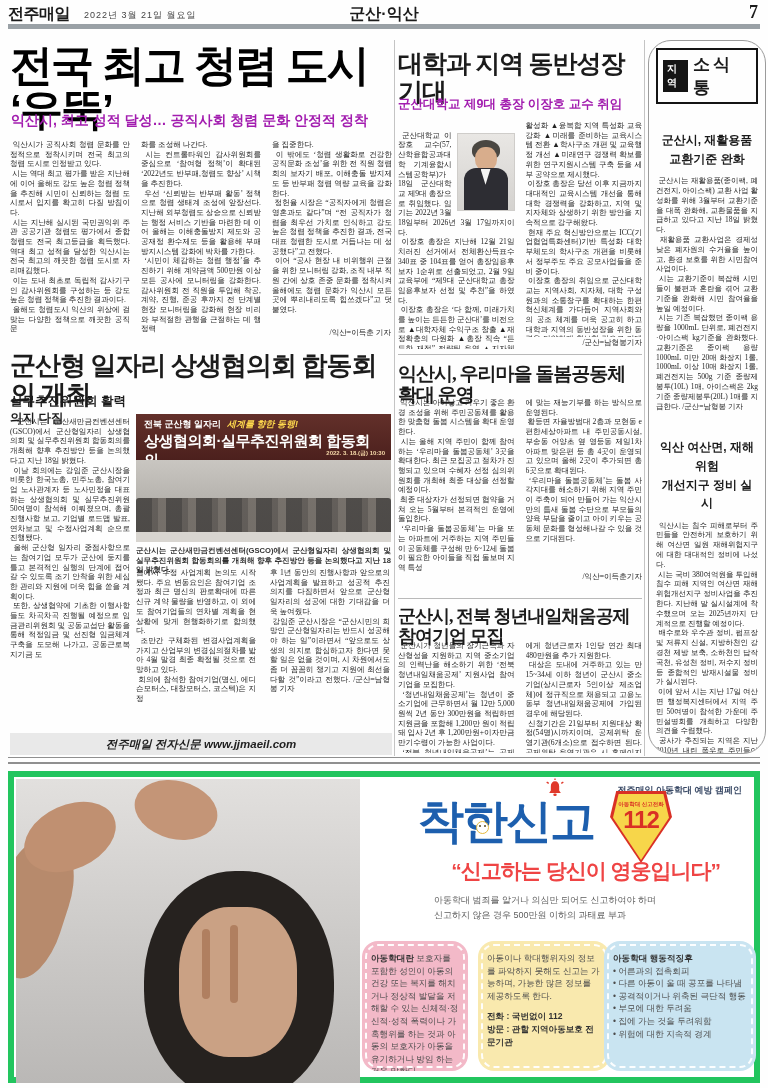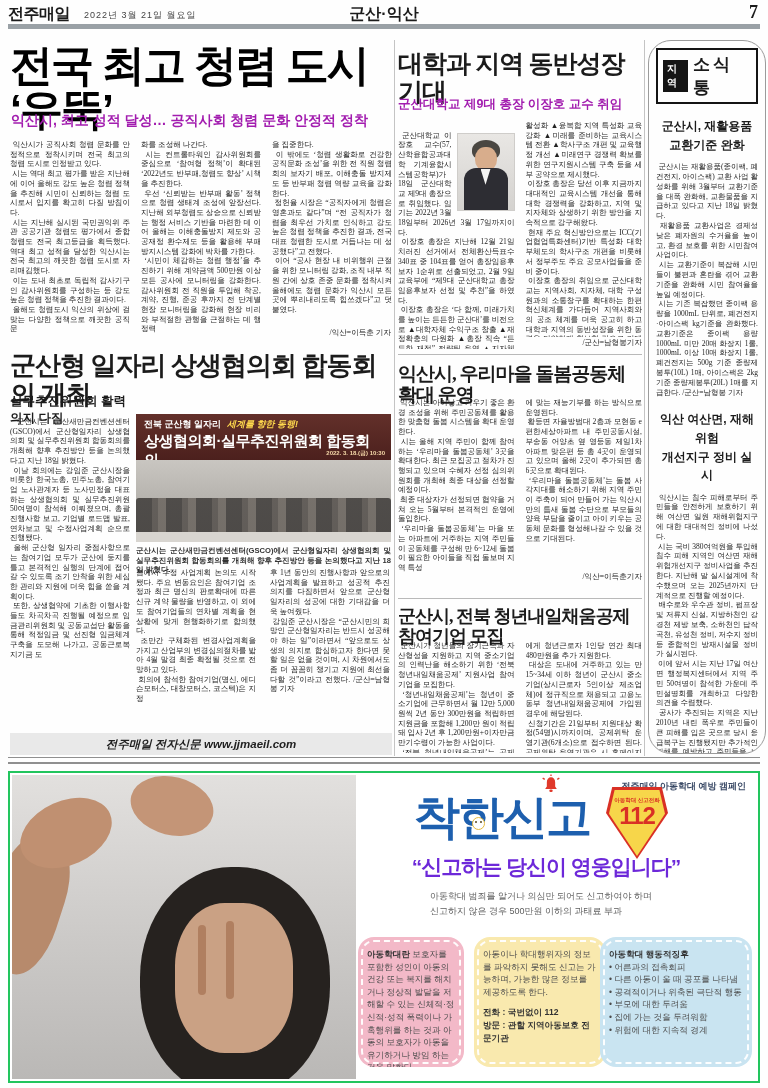--- a/index.html
+++ b/index.html
@@ -43,37 +43,37 @@
   .portrait{float:right;width:56px;height:76px;margin:2px 0 3px 5px;background:linear-gradient(180deg,#e9e7e4,#d4d2cf);position:relative;overflow:hidden;border:1px solid #cfcdca;}
   .p-hair{position:absolute;left:14px;top:6px;width:28px;height:20px;border-radius:50% 50% 40% 40%;background:#4a4742;}
   .p-face{position:absolute;left:17px;top:13px;width:22px;height:24px;border-radius:46%;background:#d8ad8c;}
   .p-suit{position:absolute;left:6px;top:34px;width:44px;height:44px;border-radius:12px 12px 0 0;background:#2d2d33;}
   .p-shirt{position:absolute;left:23px;top:35px;width:10px;height:16px;background:#f4f4f4;clip-path:polygon(0 0,100% 0,50% 100%);}
   
   .sidebox{border:1px solid #9b9b9b;box-sizing:border-box;padding:7px;overflow:hidden;background:#fefefe;}
   .side-head{border:2px solid #141414;display:flex;align-items:center;gap:5px;padding:3px 5px;}
   .side-kicker{background:#141414;color:#fff;font:700 10px "Liberation Sans",sans-serif;padding:2px 4px;}
   .side-title{font:900 17px "Liberation Sans",sans-serif;letter-spacing:3px;}
-  .side-art-title{text-align:center;font:800 12px/1.55 "Liberation Sans",sans-serif;margin-top:13px;}
+  .side-art-title{text-align:center;font:800 12px/1.55 "Liberation Sans",sans-serif;margin-top:27px;}
   .side-body{font-size:7.5px;line-height:9.8px;text-align:justify;white-space:pre-line;margin-top:8px;color:#222;}
   
-  .ad{border:2px solid #22c55e;background:#fff;box-sizing:border-box;}
+  .ad{border:6px solid #22c55e;background:#fff;box-sizing:border-box;}
   .ad-photo{background:linear-gradient(180deg,#e2e0de 0%,#cbc9c7 55%,#bab8b6 100%);overflow:hidden;}
   .w-hand1{position:absolute;left:6px;top:26px;width:96px;height:64px;border-radius:50%;background:#c09071;transform:rotate(-24deg);}
   .w-hand2{position:absolute;left:118px;top:2px;width:84px;height:58px;border-radius:50%;background:#c49577;transform:rotate(14deg);}
   .w-arm{position:absolute;left:-20px;top:60px;width:70px;height:140px;border-radius:40%;background:#b78a6c;transform:rotate(18deg);}
   .w-hair{position:absolute;left:128px;top:92px;width:190px;height:230px;border-radius:48%;background:#26221f;}
   .w-facehands{position:absolute;left:163px;top:128px;width:118px;height:150px;border-radius:42%;background:#caa184;}
   .w-fingergap{position:absolute;left:186px;top:150px;width:8px;height:70px;border-radius:4px;background:#b07f60;}
   .w-fingergap2{position:absolute;left:214px;top:146px;width:8px;height:78px;border-radius:4px;background:#b07f60;}
   .ad-campaign{font:800 9px "Liberation Sans",sans-serif;color:#3a4a66;}
   .ad-title{font:900 46px "Liberation Sans",sans-serif;letter-spacing:-2px;color:#1d5fae;}
   .smiley{width:11px;height:11px;border-radius:50%;background:#fff;border:1px solid #e5b93c;position:absolute;}
   .smiley:before{content:"";position:absolute;left:2px;top:3px;width:2px;height:2px;border-radius:50%;background:#5a4a1e;box-shadow:5px 0 0 #5a4a1e;}
-  .ad-slogan{font:800 21px "Liberation Sans",sans-serif;color:#6d28d9;text-align:center;letter-spacing:-1px;}
+  .ad-slogan{font:800 21px "Liberation Sans",sans-serif;color:#ef4444;text-align:right;letter-spacing:-1px;}
   .ad-notice{font:400 9px/14.5px "Liberation Sans",sans-serif;color:#5d5d5d;white-space:pre-line;}
   .badge-outer{position:absolute;inset:0;background:#d93025;clip-path:polygon(10% 0,90% 0,100% 36%,50% 100%,0 36%);}
   .badge-inner{position:absolute;inset:3px;background:#f7d64a;clip-path:polygon(10% 0,90% 0,100% 36%,50% 100%,0 36%);text-align:center;}
   .badge-label{font:800 5.5px "Liberation Sans",sans-serif;color:#d93025;margin-top:7px;}
   .badge-num{font:900 24px/1 "Liberation Sans",sans-serif;color:#d93025;letter-spacing:-1px;}
   .ad-box{border-radius:16px;padding:11px 9px;box-sizing:border-box;outline:2px dashed rgba(255,255,255,.95);outline-offset:-5px;
           font:400 8.6px/12.6px "Liberation Sans",sans-serif;color:#4c4c4c;overflow:hidden;}
   .ad-box b{color:#333;}
   .bullet{padding-left:8px;text-indent:-8px;}
   .bold-line{font-weight:800;color:#333;}

